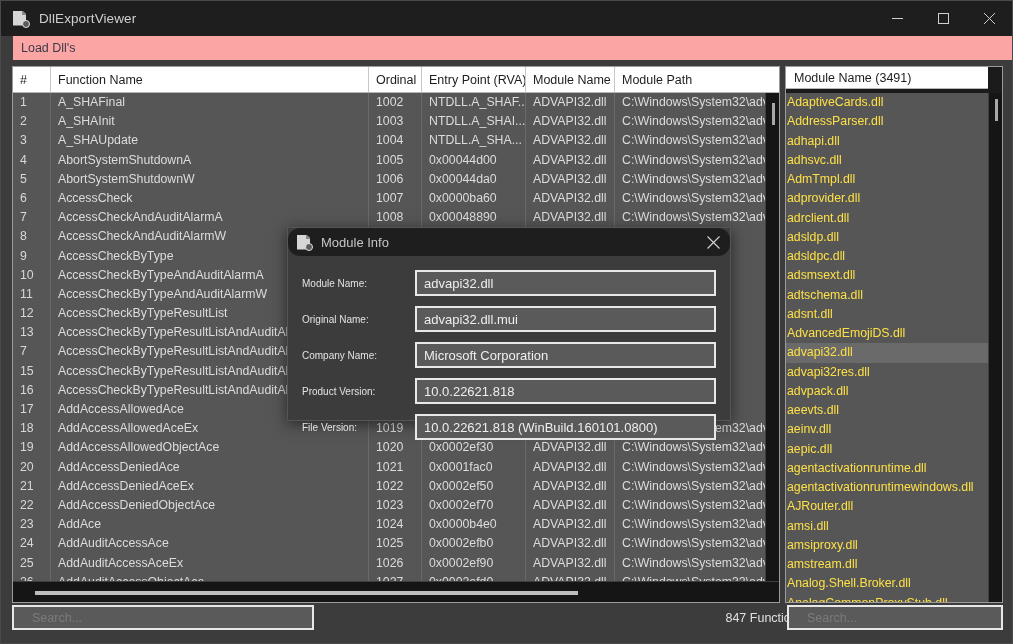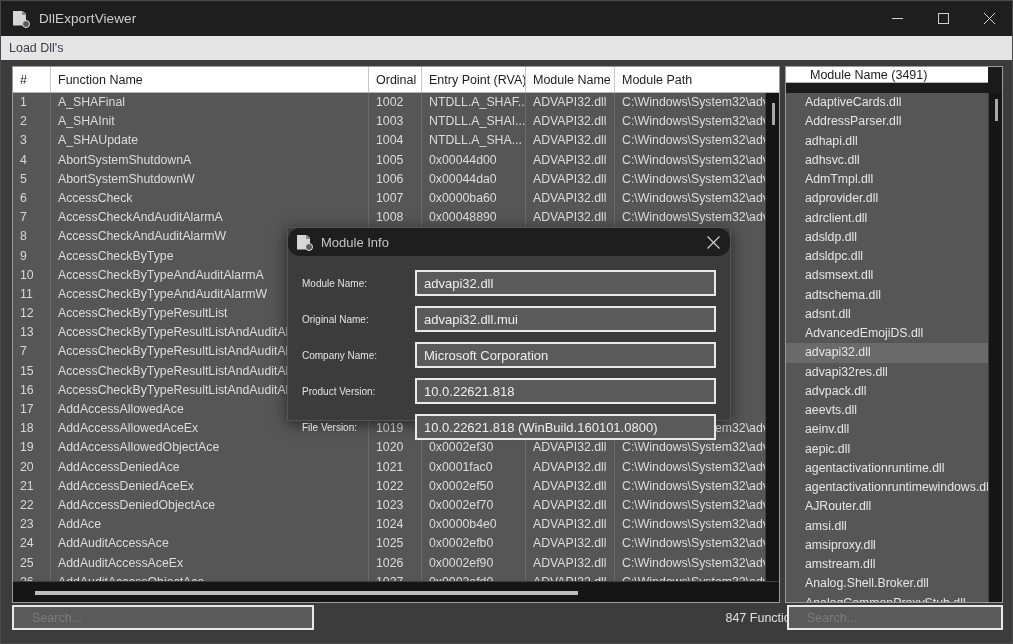--- a/index.html
+++ b/index.html
@@ -62,23 +62,24 @@
   .winbtn {
     width: 46px; height: 35px;
     display: flex; align-items: center; justify-content: center;
     color: #d0d0d0;
   }
   .winbtn svg { display: block; }
 
   
   .menubar {
     height: 24px;
-    background: #e5e5e5;
+    background: #fca5a5;
     display: flex;
     align-items: center;
+    margin-left: 12px;
   }
   .menuitem {
     color: #3a3a4a;
     font-size: 12.5px;
     padding: 0 7px 0 8px;
     line-height: 24px;
   }
 
   
   .body {
@@ -174,41 +175,41 @@
   
   .modpanel {
     position: absolute;
     left: 784px; top: 6px;
     width: 218px; height: 537px;
     border: 1px solid #9b9b9b;
     background: #1b1b1b;
     overflow: hidden;
   }
   .mod-head {
-    height: 16px;
+    height: 22px;
     background: #ffffff;
     border-bottom: 1px solid #b5b5b5;
     display: flex; align-items: center;
-    padding-left: 24px;
+    padding-left: 8px;
     font-size: 12.5px;
     color: #1d1d1d;
     margin-right: 14px;
   }
   .mod-rows {
     position: absolute;
     left: 0; top: 26px; right: 14px; bottom: 0;
     background: #565656;
     overflow: hidden;
   }
   .mrow {
     height: 19.25px;
     line-height: 19.25px;
     font-size: 12.3px;
-    color: #e5e5e5;
-    padding-left: 19px;
+    color: #fde047;
+    padding-left: 1px;
     white-space: nowrap;
     overflow: hidden;
   }
   .mrow.sel { background: #6a6a6a; }
   .mod-vscroll {
     position: absolute;
     right: 0; top: 26px; bottom: 0;
     width: 14px;
     background: #151515;
     border-left: 1px solid #3f3f3f;

